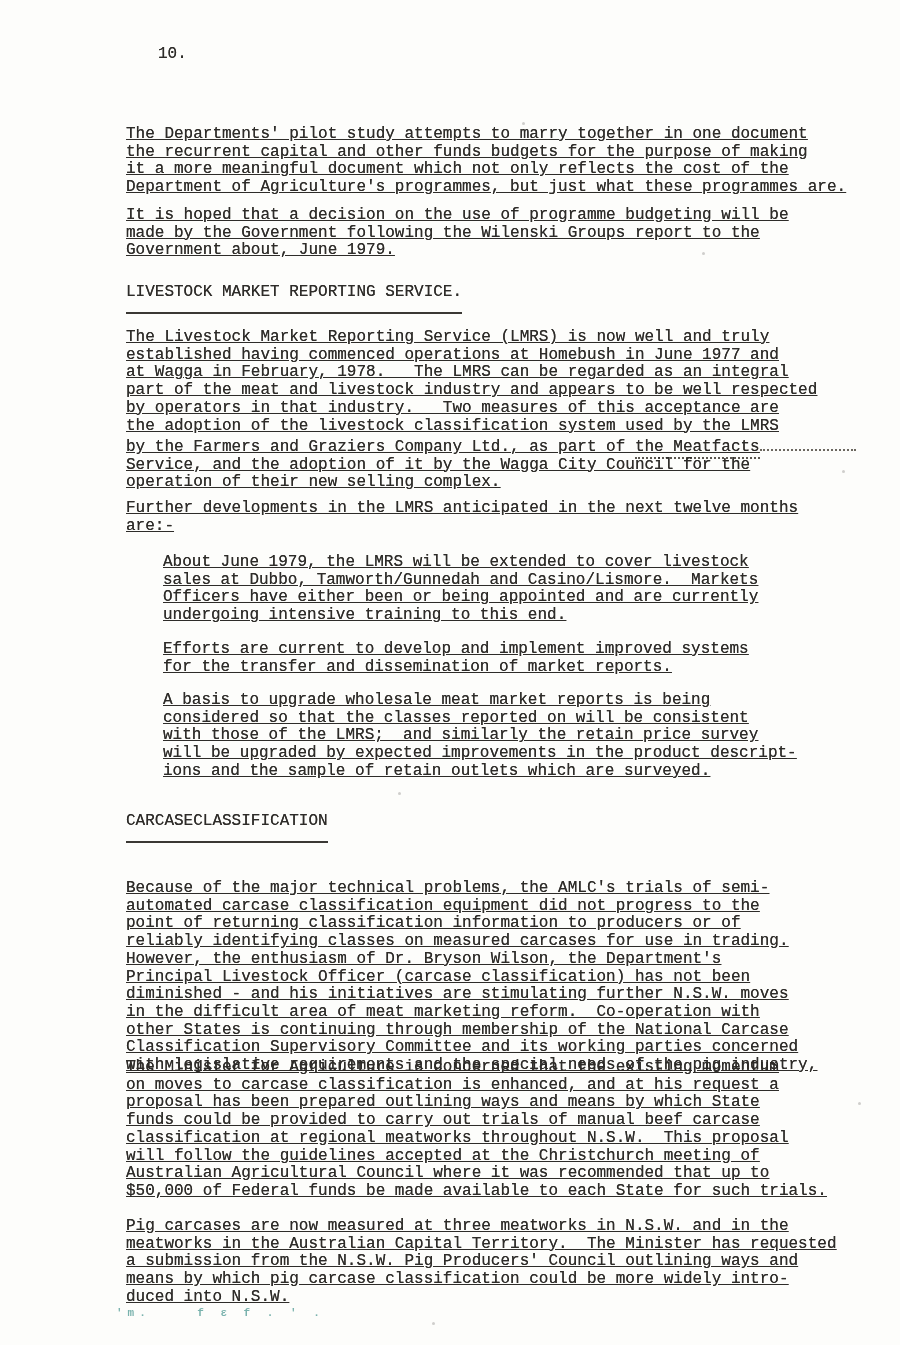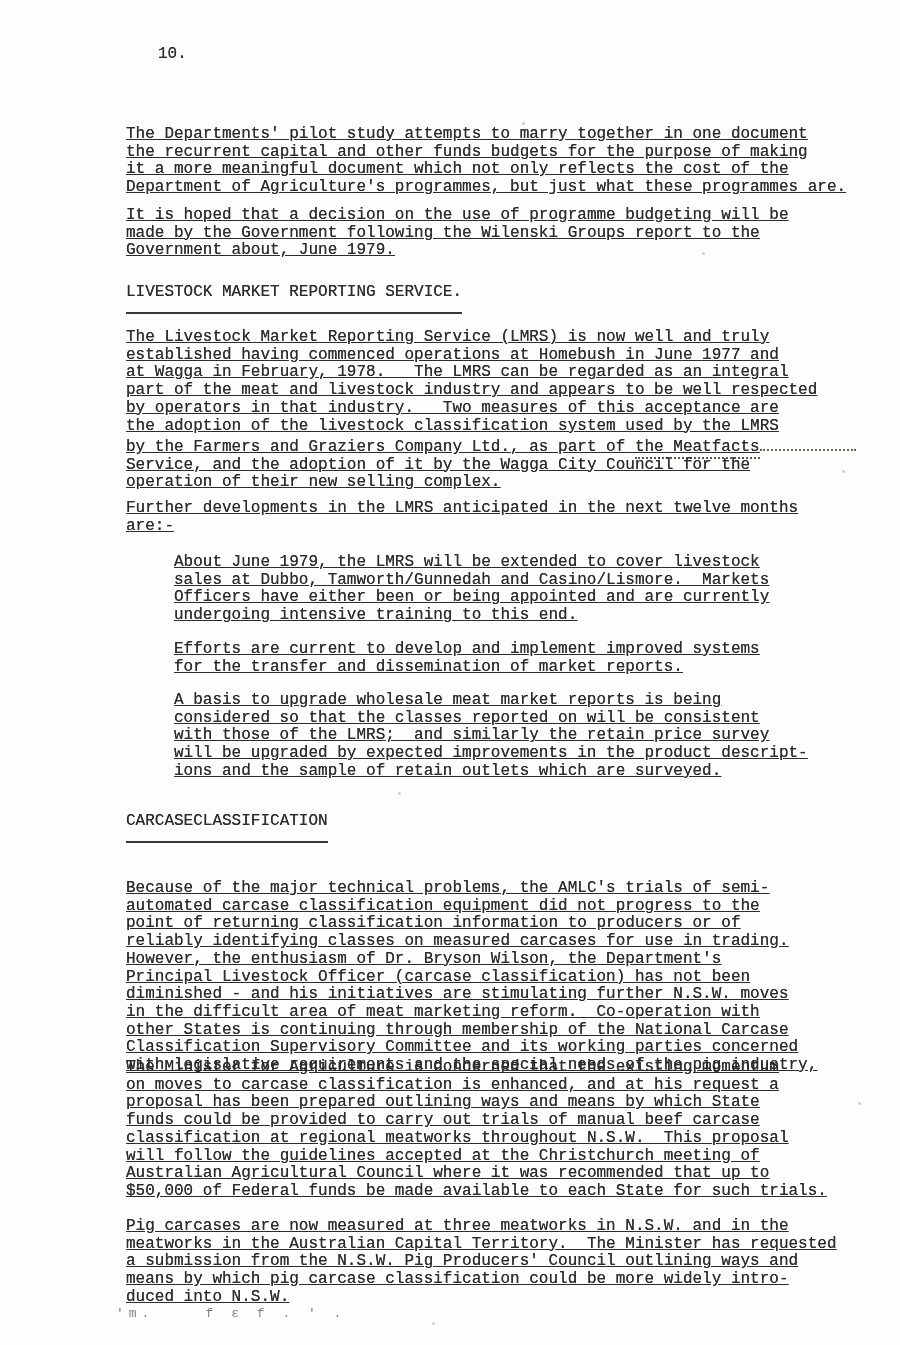--- a/index.html
+++ b/index.html
@@ -16,21 +16,21 @@
     overflow: hidden;
   }
   .block {
     position: absolute;
     left: 110px;
     margin: 16px;
     white-space: pre-wrap;
     text-shadow: 0 0 0.45px rgba(40,38,35,0.85);
     text-decoration: underline;
   }
-  .indent { left: 158px; }
+  .indent { left: 147px; }
   .pagenum {
     position: absolute;
     top: 46px;
     left: 158px;
     text-shadow: 0 0 0.45px rgba(40,38,35,0.85);
     text-align: center;
   }
   h2.block { font-size: 16px; font-weight: 400; }
   .ul {
     display: inline-block;
@@ -44,26 +44,27 @@
   .dotted-trail {
     display: inline-block;
     width: 96px;
     height: 0.85em;
     border-bottom: 2px dotted #6b675f;
   }
   .footer-mark {
     position: absolute;
     top: 1305px;
     left: 116px;
-    font-size: 13px;
+    font-size: 11px;
     letter-spacing: 5px;
-    color: #0f172a;
+    color: #0f766e;
     opacity: 0.55;
     filter: blur(0.4px);
     white-space: pre;
+    font-weight: bold;
   }
   .speck {
     position: absolute;
     width: 3px;
     height: 3px;
     border-radius: 50%;
     background: rgba(70,68,64,0.25);
   }
 </style>
 </head>

